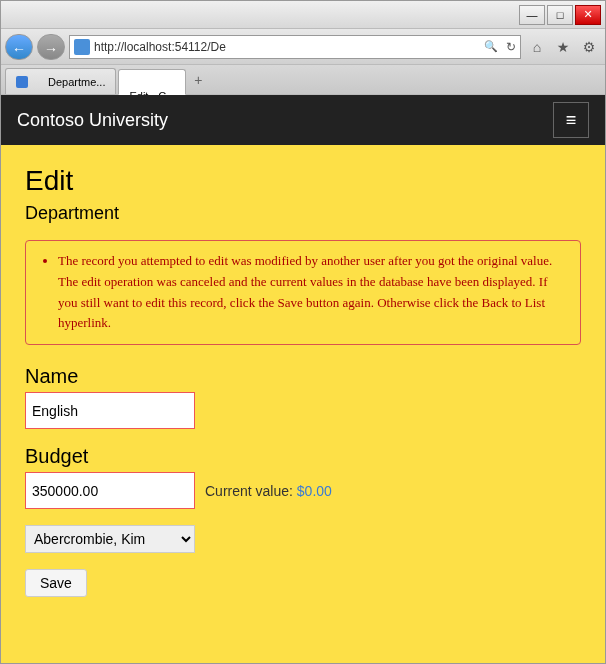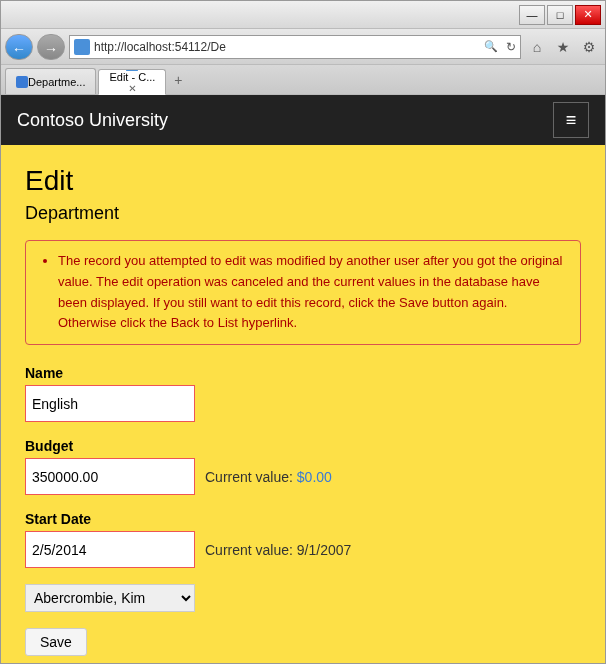--- a/index.html
+++ b/index.html
@@ -71,21 +71,21 @@
       gap: 2px;
       border-bottom: 1px solid #bbb;
     }
     .tab {
       height: 26px;
       padding: 0 10px;
       border: 1px solid #aaa;
       border-bottom: none;
       background: linear-gradient(to bottom, #e8e8e8, #d8d8d8);
       font-size: 11px;
-      display: flex; align-items: center; gap: 0;
+      display: flex; align-items: center; gap: 20px;
       cursor: pointer;
       border-radius: 3px 3px 0 0;
     }
     .tab.active { background: #fff; border-bottom: 1px solid #fff; margin-bottom: -1px; flex-direction: column; }
     .tab-close { font-size: 10px; color: #666; cursor: pointer; }
     .tab-icon { width: 12px; height: 12px; background: #4a90d9; border-radius: 2px; }
     .tab-icon.ie { background: #3a7bd5; }
     .tab-new { padding: 0 6px; font-size: 14px; color: #666; cursor: pointer; align-self: center; }
     .toolbar-icon-btn {
       width: 24px; height: 24px;
@@ -123,25 +123,25 @@
     .page-heading { font-size: 28px; font-weight: 300; margin-bottom: 6px; }
     .page-subheading { font-size: 18px; font-weight: 300; margin-bottom: 16px; }
 
     .alert-box {
       border: 1px solid #d9534f;
       border-radius: 4px;
       padding: 10px 14px;
       margin-bottom: 20px;
       color: #a00;
     }
-    .alert-box ul { padding-left: 18px; }
+    .alert-box ul { padding-left: 18px; font-family: Liberation Serif, serif; }
     .alert-box li { font-size: 13px; line-height: 1.6; }
 
     .form-group { margin-bottom: 16px; }
-    .form-label { font-weight: bold; font-size: 14px; display: block; margin-bottom: 4px; }
+    .form-label { font-weight: normal; font-size: 20px; display: block; margin-bottom: 4px; }
     .form-input {
       border: 1px solid #e55;
       height: 37px;
       padding: 0 6px;
       font-size: 14px;
       width: 170px;
     }
     .form-row { display: flex; align-items: center; gap: 10px; }
     .current-value { font-size: 14px; color: #333; }
     .current-value a { color: #3a7bd5; text-decoration: none; }
@@ -226,29 +226,20 @@
     <div class="form-group">
       <label class="form-label">Budget</label>
       <div class="form-row">
         <input class="form-input" type="text" value="350000.00" style="">
         <span class="current-value">
           <span>Current value: </span><a href="#">$0.00</a>
         </span>
       </div>
     </div>
 
-    <div class="form-group">
-      <label class="form-label">Start Date</label>
-      <div class="form-row">
-        <input class="form-input" type="text" value="2/5/2014" style="">
-        <span class="current-value">
-          <span>Current value: </span><span>9/1/2007</span>
-        </span>
-      </div>
-    </div>
 
     <div class="form-group">
       <select class="form-select">
         <option>Abercrombie, Kim</option>
         <option>Fakhouri, Fadi</option>
         <option>Harui, Roger</option>
         <option>Li, Yan</option>
         <option>Justice, Peggy</option>
       </select>
     </div>

